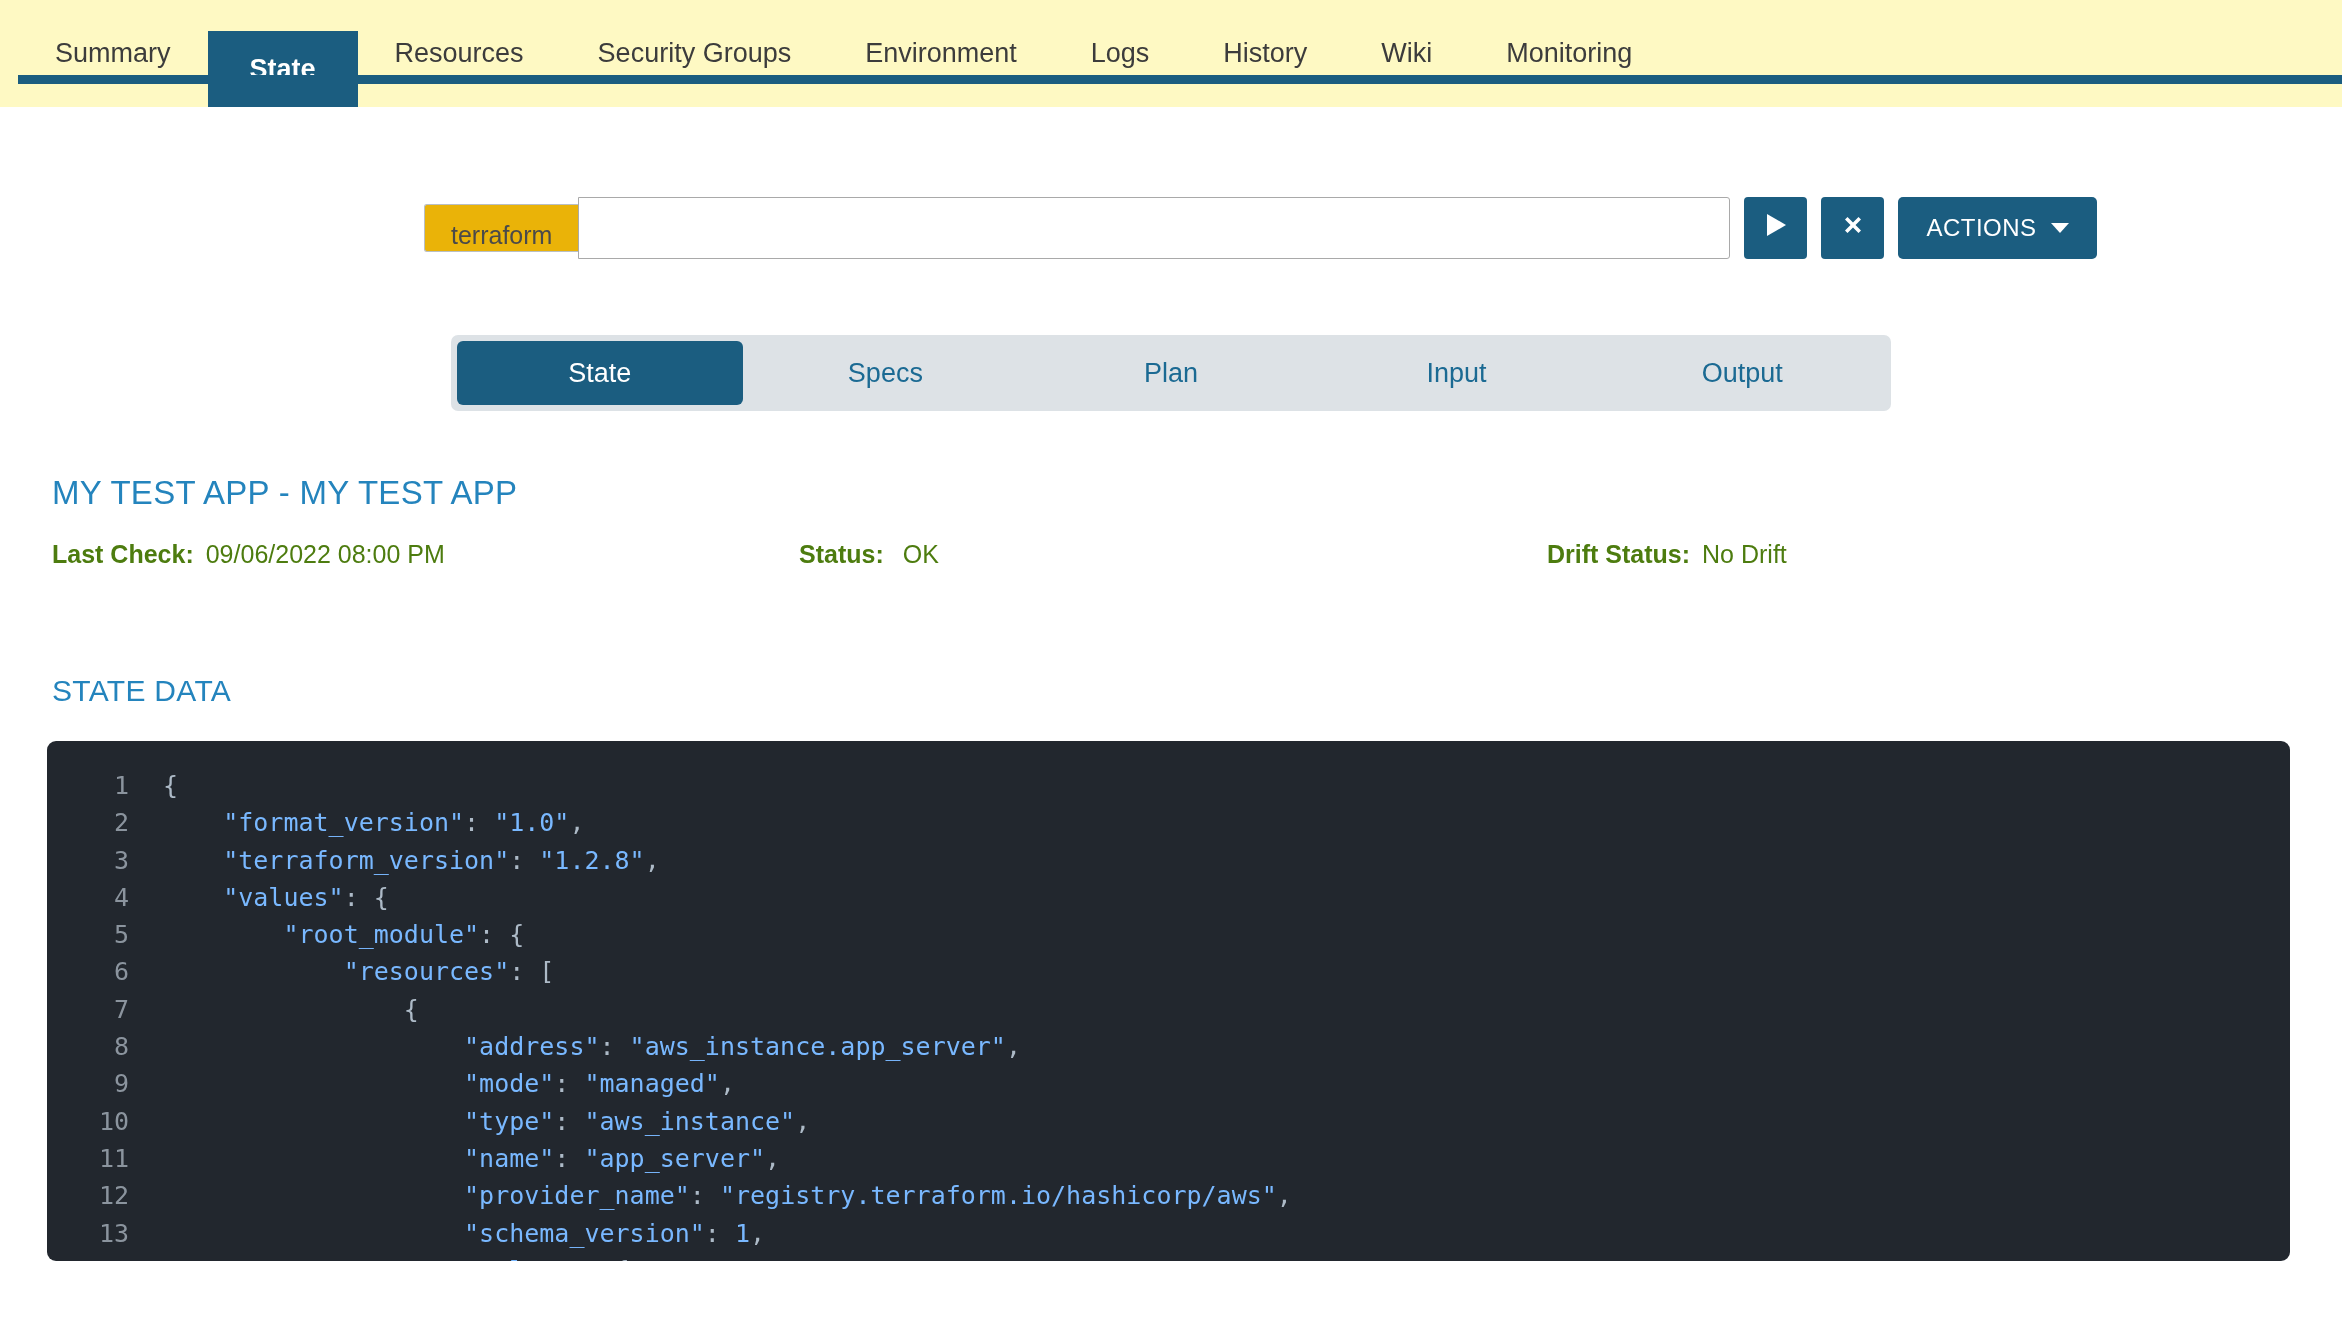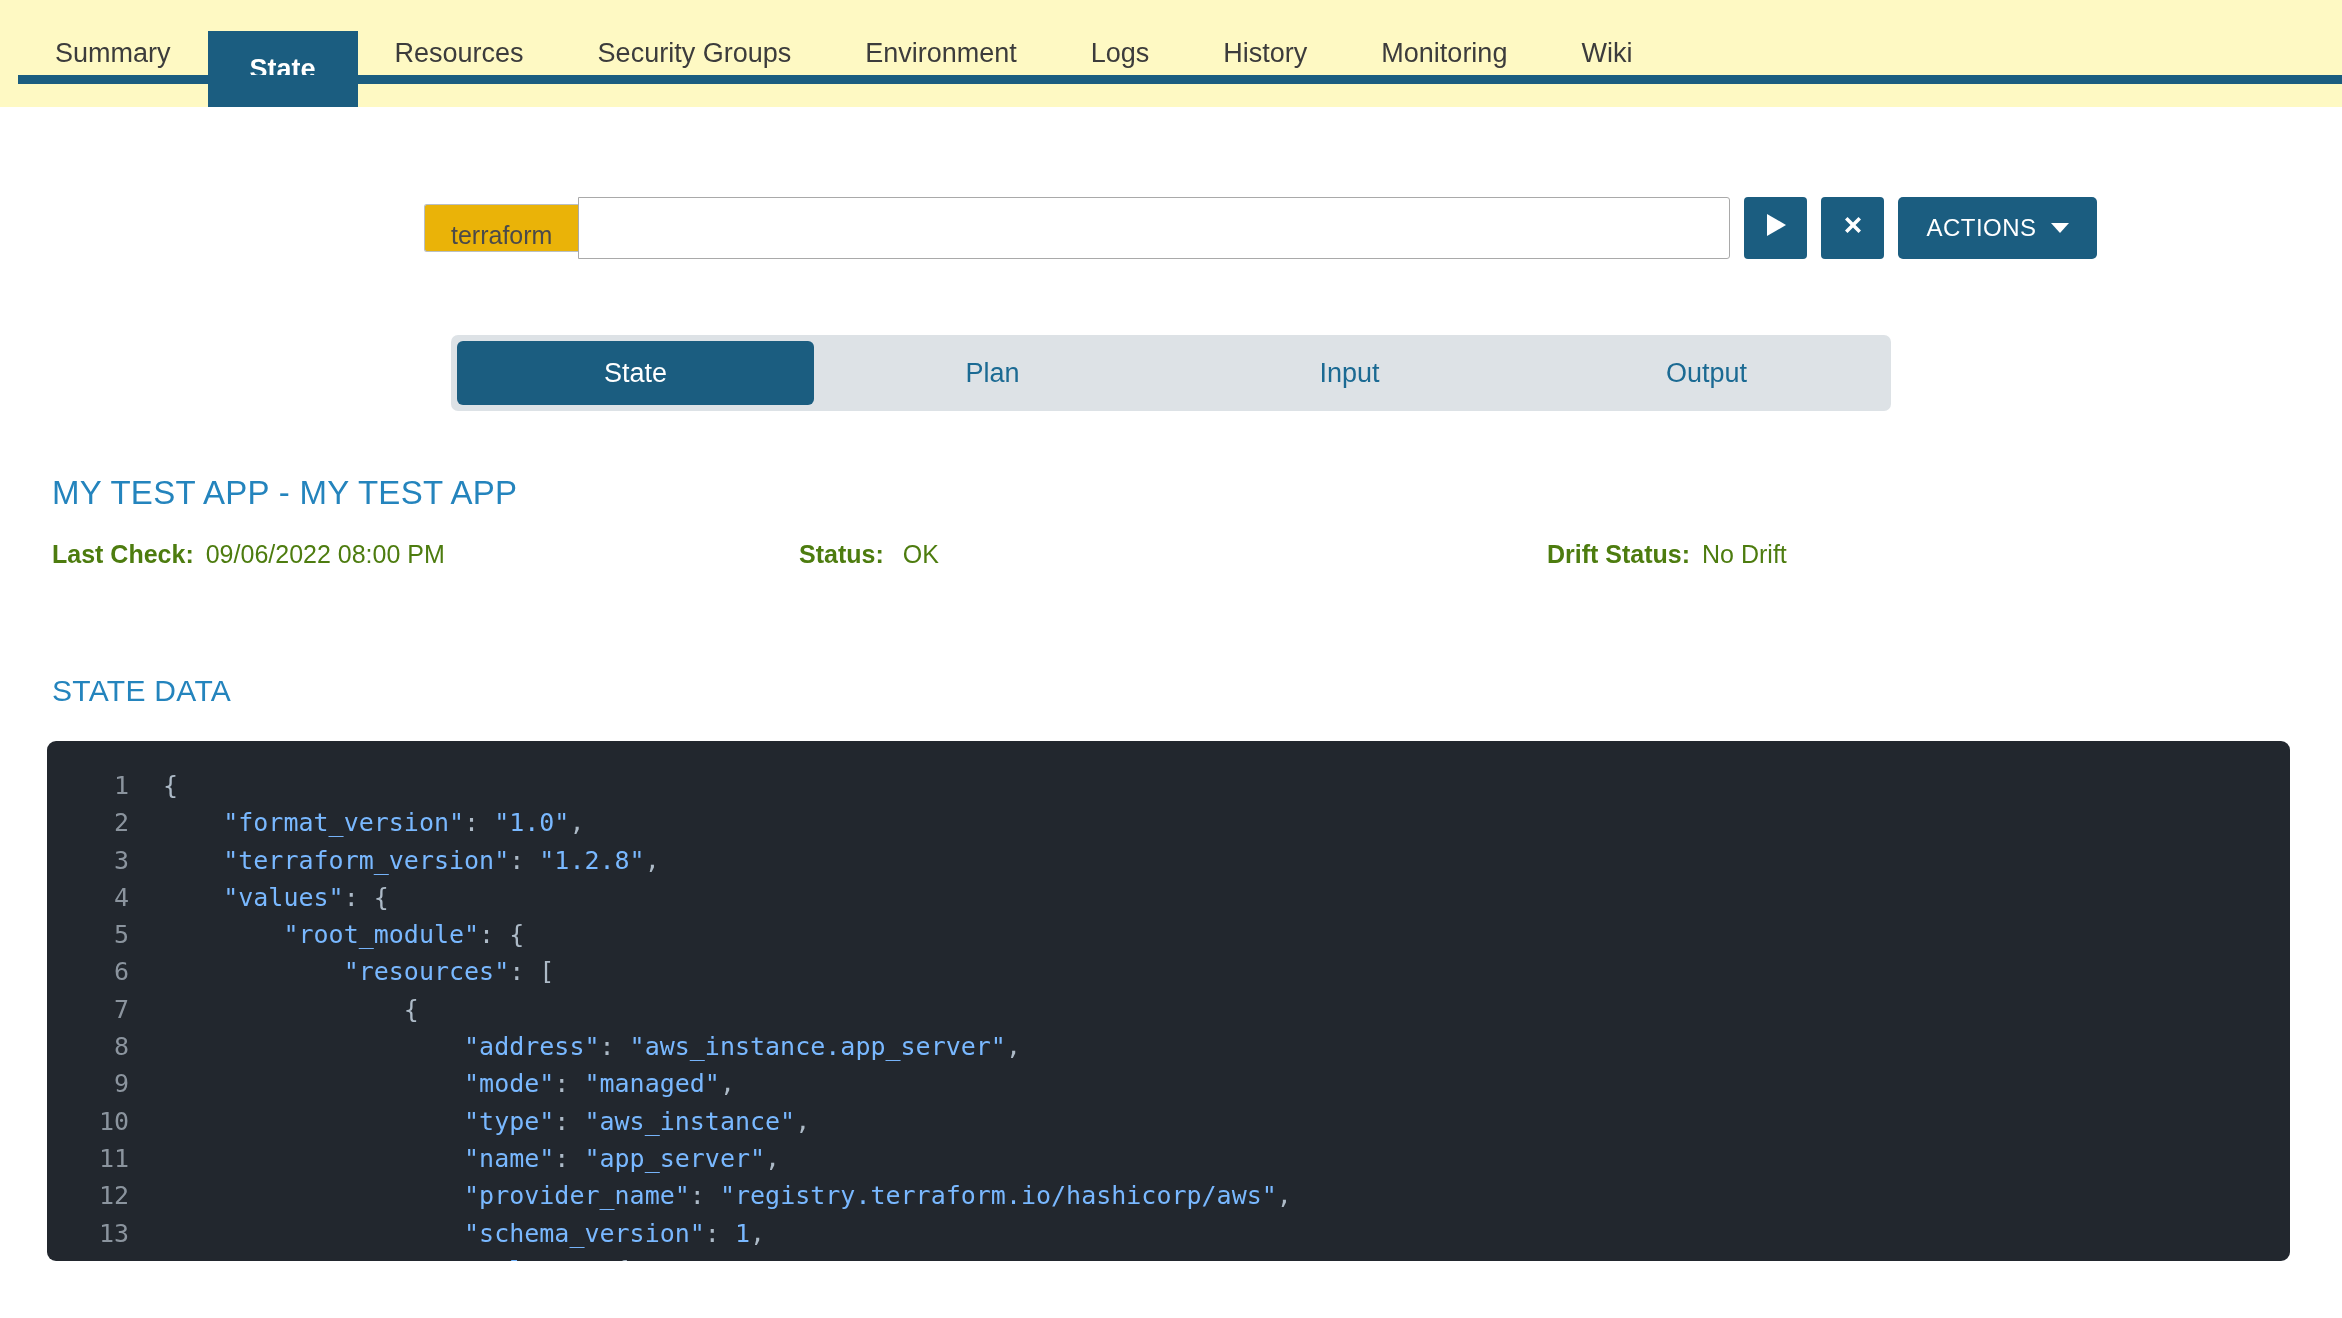--- a/index.html
+++ b/index.html
@@ -205,22 +205,22 @@
 
 <div class="topnav">
   <div class="topnav-tabs" id="navTabs">
       <div class="nav-tab">Summary</div>
       <div class="nav-tab active">State</div>
       <div class="nav-tab">Resources</div>
       <div class="nav-tab">Security Groups</div>
       <div class="nav-tab">Environment</div>
       <div class="nav-tab">Logs</div>
       <div class="nav-tab">History</div>
+      <div class="nav-tab">Wiki</div>
       <div class="nav-tab">Monitoring</div>
-      <div class="nav-tab">Wiki</div>
     </div>
   <div class="nav-underline"></div>
   <div class="nav-caret"></div>
 </div>
 
 <div class="cmdbar-wrap">
   <span class="cmd-prefix">terraform</span>
   <input class="cmd-input" type="text" placeholder="" style="">
   <button class="btn-sq">
     <span style="display:block">
@@ -237,20 +237,21 @@
     </span>
   </button>
   <button class="btn-actions">
     <span>ACTIONS</span>
     <span class="caret-down"></span>
   </button>
 </div>
 
 <div class="subtabs" id="subTabs">
     <div class="subtab active">State</div>
+    <div class="subtab">Specs</div>
     <div class="subtab">Plan</div>
     <div class="subtab">Input</div>
     <div class="subtab">Output</div>
   </div>
 
 <div class="content">
   <div class="page-title">MY TEST APP - MY TEST APP</div>
 
   <div class="meta-row" id="metaRow">
       <div class="meta-item i0">

